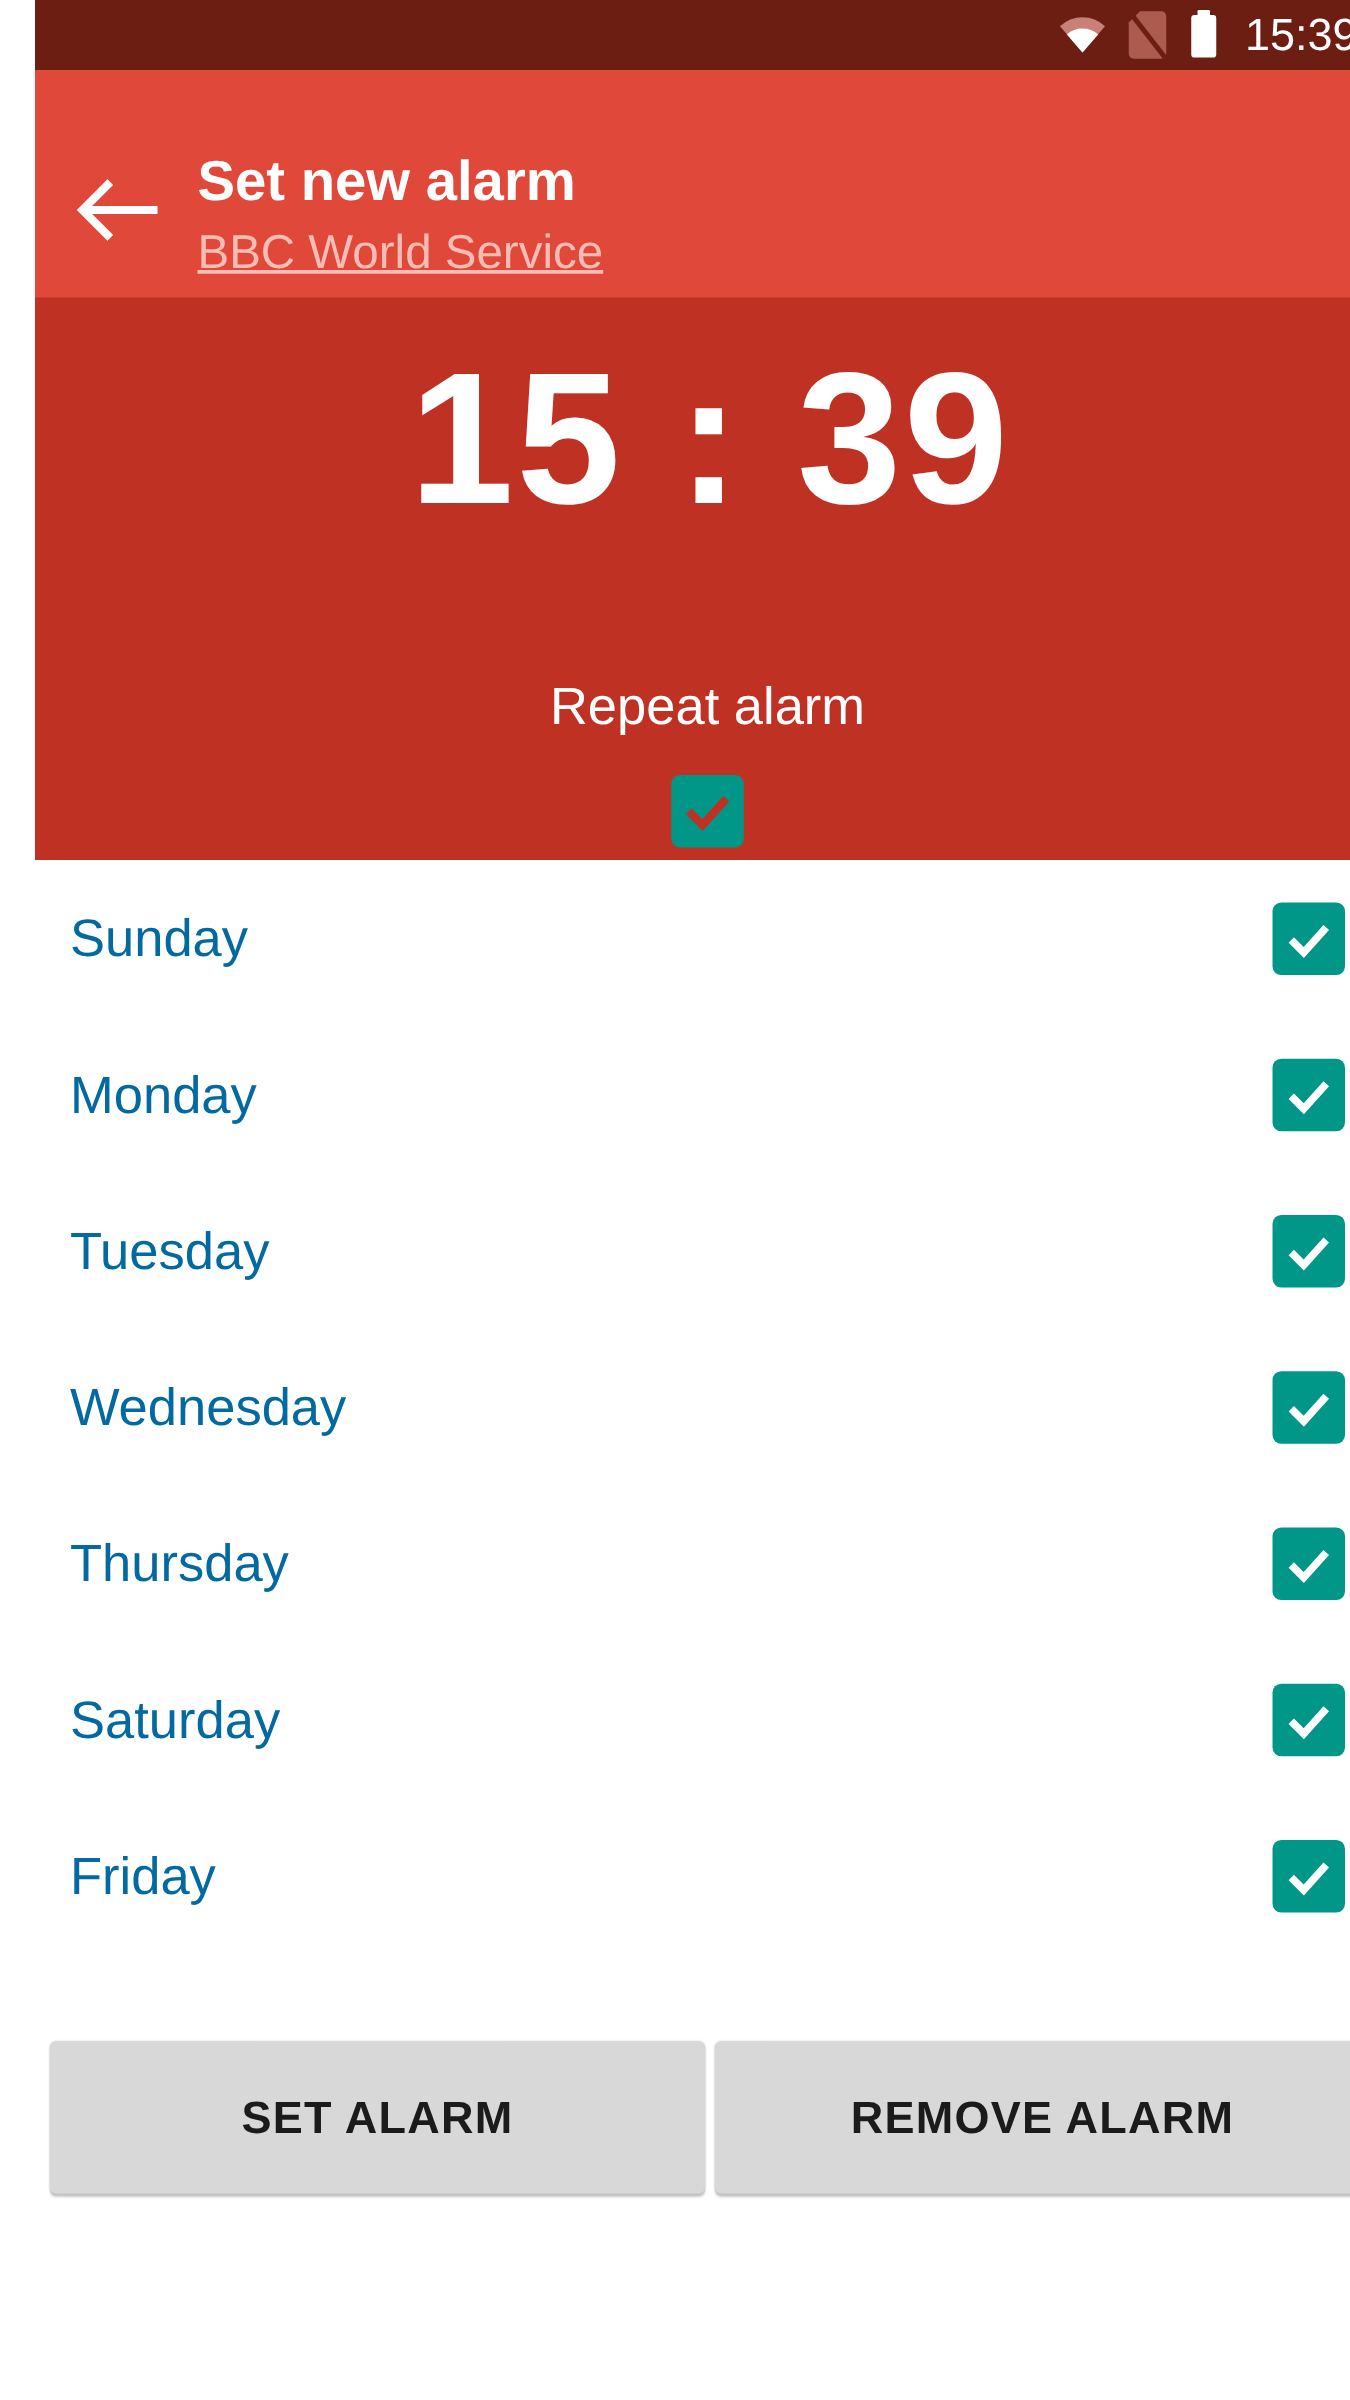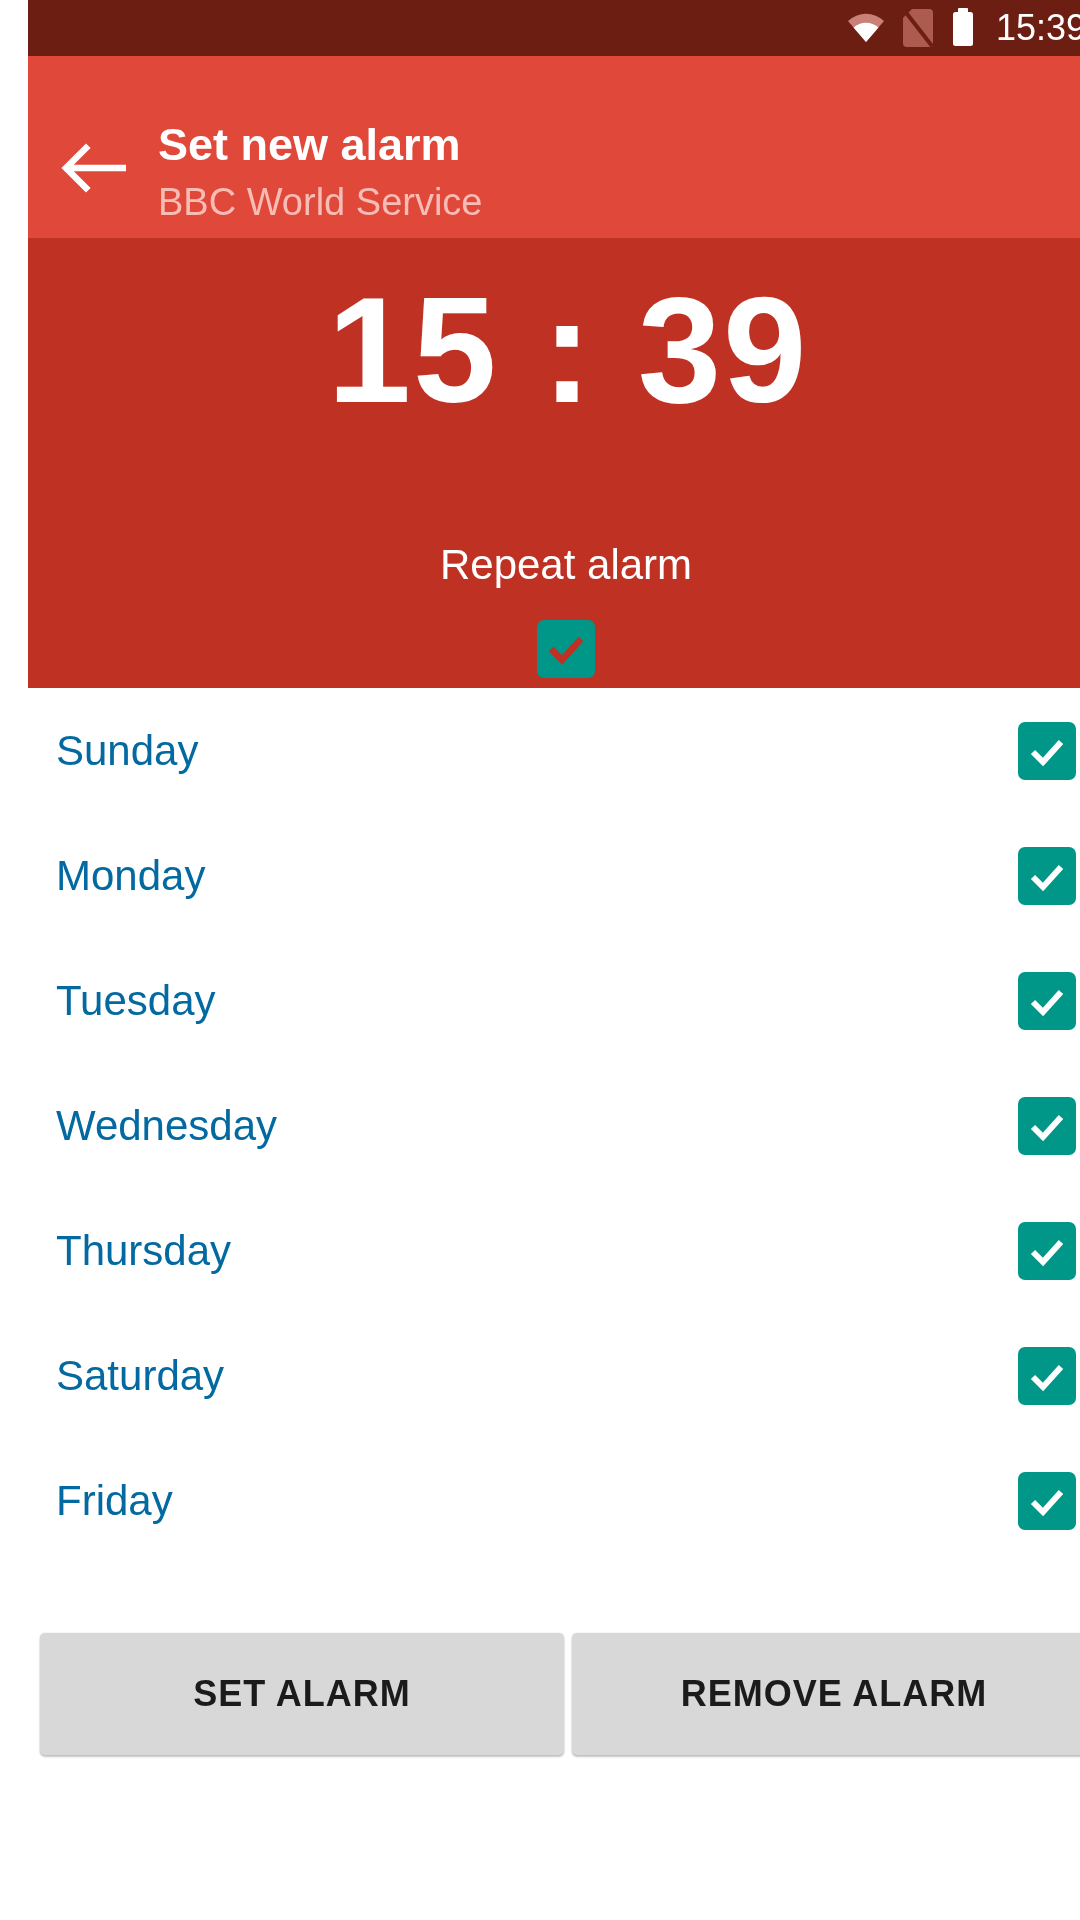--- a/index.html
+++ b/index.html
@@ -43,21 +43,21 @@
     display:flex; align-items:center; justify-content:center;
     flex:0 0 130px;
   }
   #app-bar-texts { display:flex; flex-direction:column; justify-content:center; padding-top:4px; }
   #app-bar-title {
     color:#ffffff; font-size:45px; font-weight:bold;
     line-height:58px; letter-spacing:0px;
   }
   #app-bar-subtitle {
     color:#F7BDB5; font-size:38px; font-weight:400;
-    line-height:52px; margin-top:2px;
+    line-height:52px; margin-top:2px;text-decoration:underline;
   }
 
   
   #clock-panel {
     position:absolute; left:0; top:238px;
     width:1080px; height:450px;
     background:#BF3122;
   }
   #alarm-time {
     position:absolute; left:0; top:22px;

